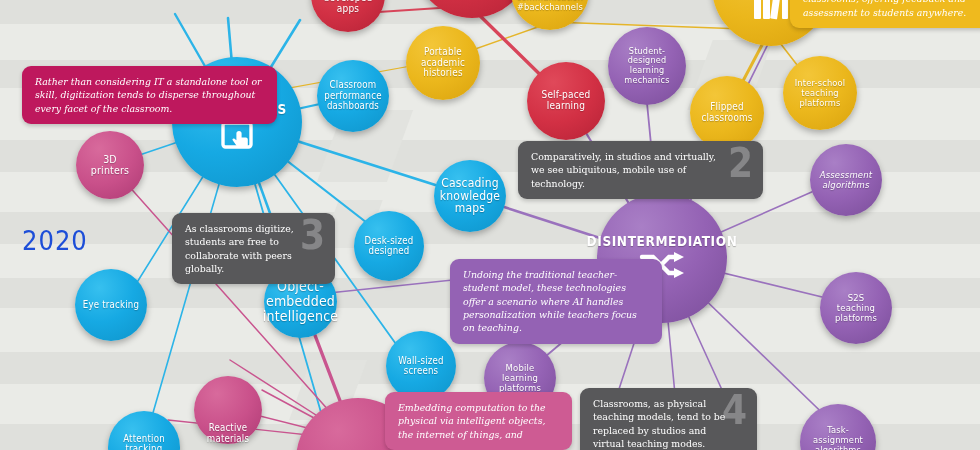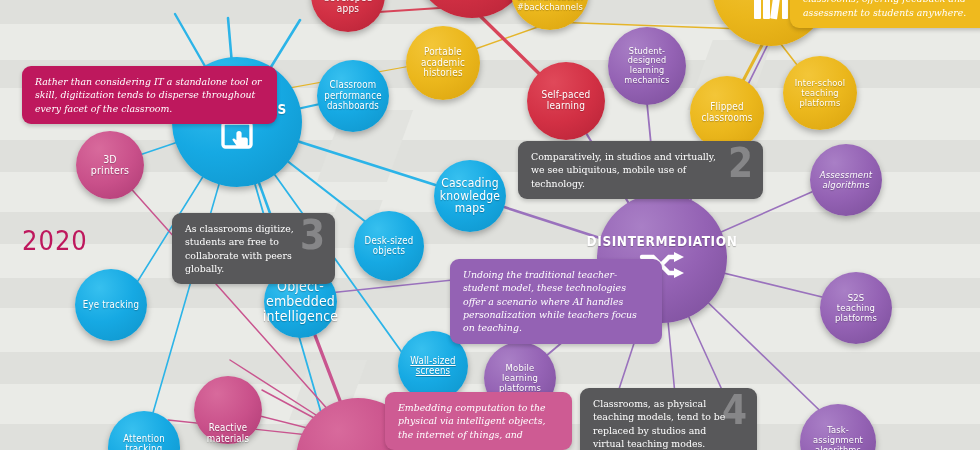--- a/index.html
+++ b/index.html
@@ -66,21 +66,21 @@
     font-family:"DejaVu Sans Condensed","Liberation Sans",sans-serif;
     font-size:40px;font-weight:700;color:rgba(255,255,255,.28);line-height:1;
   }
   .callout.blue  {background:#be185d;}
   .callout.yellow{background:#efba1e;}
   .callout.purple{background:#9462b4;}
   .callout.pink  {background:#ce5b93;}
 
   
   .year{
-    position:absolute;color:#be185d;
+    position:absolute;color:#1d4ed8;
     font-family:"DejaVu Sans Condensed","Liberation Sans",sans-serif;
     font-size:27px;letter-spacing:1px;
   }
 </style>
 </head>
 <body>
 
 <div id="stage">
 
   <div>
@@ -262,30 +262,30 @@
 knowledge
 maps</span>
   </div>
 
   <div class="node c-blue" style="left:75px;top:269px;width:72px;height:72px;text-align:center;">
     <span class="lbl" style="font-size:9.6px;white-space:pre-line;">Eye tracking</span>
   </div>
 
   <div class="node c-blue" style="left:354px;top:211px;width:70px;height:70px;">
     <span class="lbl" style="font-size:9.6px;white-space:pre-line;">Desk-sized
-objects</span>
+designed</span>
   </div>
 
   <div class="node c-blue" style="left:264px;top:265px;width:73px;height:73px;">
     <span class="lbl" style="font-size:14px;white-space:pre-line;">Object-
 embedded
 intelligence</span>
   </div>
 
-  <div class="node c-blue" style="left:398px;top:331px;width:70px;height:70px;text-decoration:underline;">
+  <div class="node c-blue" style="left:386px;top:331px;width:70px;height:70px;">
     <span class="lbl" style="font-size:9.6px;white-space:pre-line;">Wall-sized
 screens</span>
   </div>
 
   <div class="node c-purple" style="left:484px;top:342px;width:72px;height:72px;">
     <span class="lbl" style="font-size:9.4px;white-space:pre-line;">Mobile
 learning
 platforms</span>
   </div>
 

